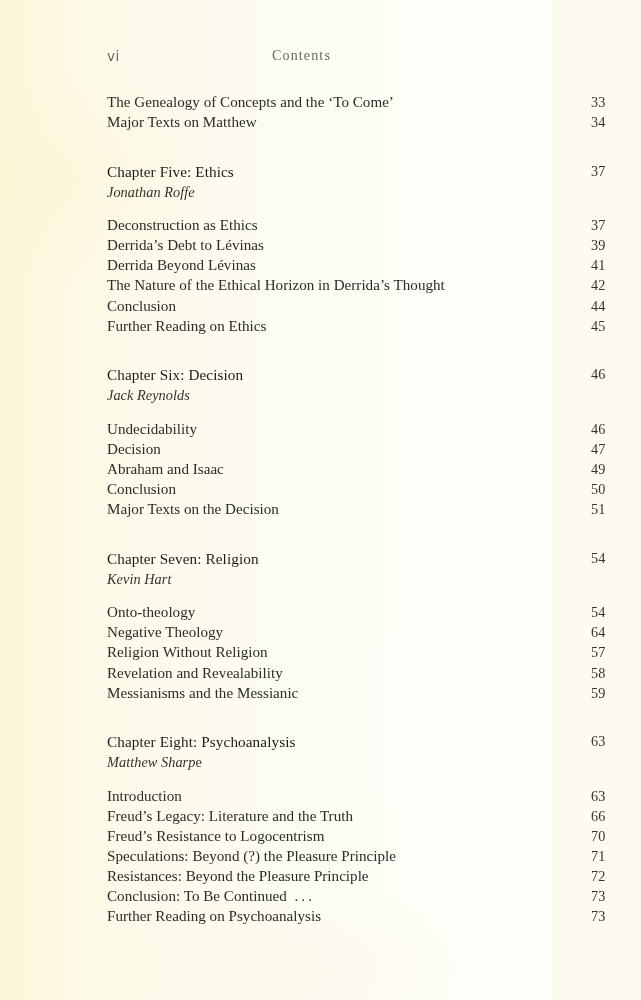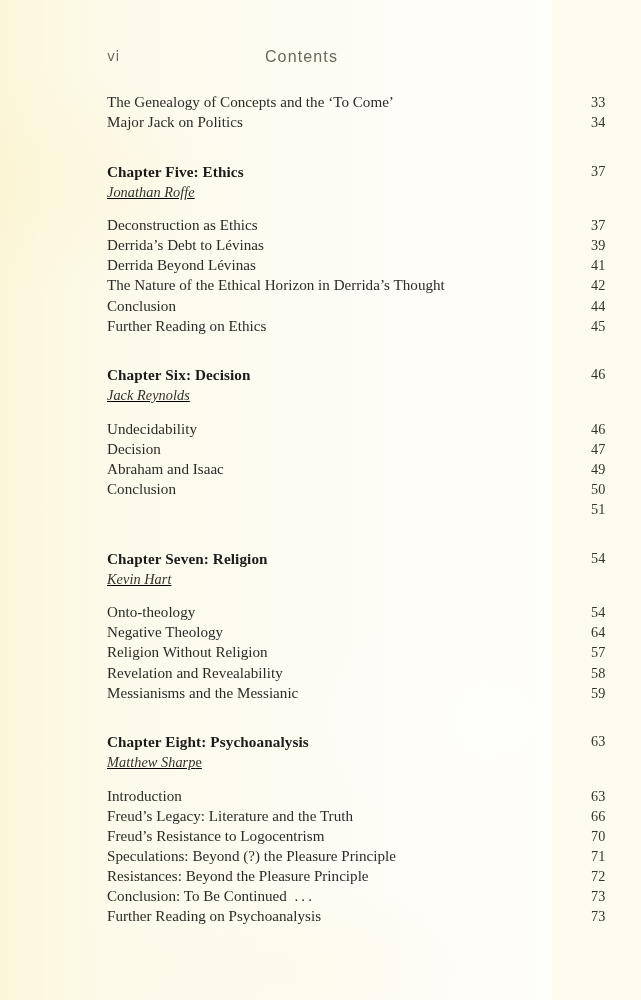--- a/index.html
+++ b/index.html
@@ -68,22 +68,22 @@
     color: #6f6a5c;
     letter-spacing: 0.6px;
   }
 
   .running-title {
     position: absolute;
     left: 0;
     right: 0;
     top: 0;
     text-align: center;
-    font-family: Liberation Sans, sans-serif;
-    font-size: 16px;
+    font-family: Liberation Serif, serif;
+    font-size: 14px;
     font-weight: 400;
     color: #6b675b;
     letter-spacing: 1.15px;
     
     padding-left: 14px;
   }
 
   
   .toc {
     position: absolute;
@@ -118,35 +118,34 @@
     letter-spacing: 0.2px;
   }
 
   
   .row.chapter {
     height: 21px;
     line-height: 21px;
   }
 
   .row.chapter .label {
-    font-weight: bold;
+    font-weight: normal;
     font-size: 15.2px;
     color: #1d1b19;
     letter-spacing: 0.1px;
   }
 
   .row.chapter .page-no {
     font-weight: normal;
   }
 
   
   .row.author {
     height: 20px;
     line-height: 20px;
-    text-decoration: underline;
   }
 
   .row.author .label {
     font-style: italic;
     font-size: 14.3px;
     color: #34312c;
     letter-spacing: 0.05px;
   }
 
   
@@ -171,21 +170,21 @@
   <div class="content">
 
     <div class="running-head">
       <span class="folio">vi</span>
       <span class="running-title">Contents</span>
     </div>
 
     <div class="toc" id="toc-root">
         <div class="group">
           <div class="row"><span class="label">The Genealogy of Concepts and the ‘To Come’</span><span class="page-no">33</span></div>
-          <div class="row"><span class="label">Major Jack on Politics</span><span class="page-no">34</span></div>
+          <div class="row"><span class="label">Major Texts on Matthew</span><span class="page-no">34</span></div>
         </div>
         <div class="gap-chapter"></div>
         <div class="group">
           <div class="row chapter"><span class="label">Chapter Five: Ethics</span><span class="page-no">37</span></div>
           <div class="row author"><span class="label">Jonathan Roffe</span></div>
           <div class="gap-entries"></div>
           <div class="row"><span class="label">Deconstruction as Ethics</span><span class="page-no">37</span></div>
           <div class="row"><span class="label">Derrida’s Debt to Lévinas</span><span class="page-no">39</span></div>
           <div class="row"><span class="label">Derrida Beyond Lévinas</span><span class="page-no">41</span></div>
           <div class="row"><span class="label">The Nature of the Ethical Horizon in Derrida’s Thought</span><span class="page-no">42</span></div>
@@ -194,21 +193,21 @@
         </div>
         <div class="gap-chapter"></div>
         <div class="group">
           <div class="row chapter"><span class="label">Chapter Six: Decision</span><span class="page-no">46</span></div>
           <div class="row author"><span class="label">Jack Reynolds</span></div>
           <div class="gap-entries"></div>
           <div class="row"><span class="label">Undecidability</span><span class="page-no">46</span></div>
           <div class="row"><span class="label">Decision</span><span class="page-no">47</span></div>
           <div class="row"><span class="label">Abraham and Isaac</span><span class="page-no">49</span></div>
           <div class="row"><span class="label">Conclusion</span><span class="page-no">50</span></div>
-          <div class="row"><span class="page-no">51</span></div>
+          <div class="row"><span class="label">Major Texts on the Decision</span><span class="page-no">51</span></div>
         </div>
         <div class="gap-chapter"></div>
         <div class="group">
           <div class="row chapter"><span class="label">Chapter Seven: Religion</span><span class="page-no">54</span></div>
           <div class="row author"><span class="label">Kevin Hart</span></div>
           <div class="gap-entries"></div>
           <div class="row"><span class="label">Onto-theology</span><span class="page-no">54</span></div>
           <div class="row"><span class="label">Negative Theology</span><span class="page-no">64</span></div>
           <div class="row"><span class="label">Religion Without Religion</span><span class="page-no">57</span></div>
           <div class="row"><span class="label">Revelation and Revealability</span><span class="page-no">58</span></div>

